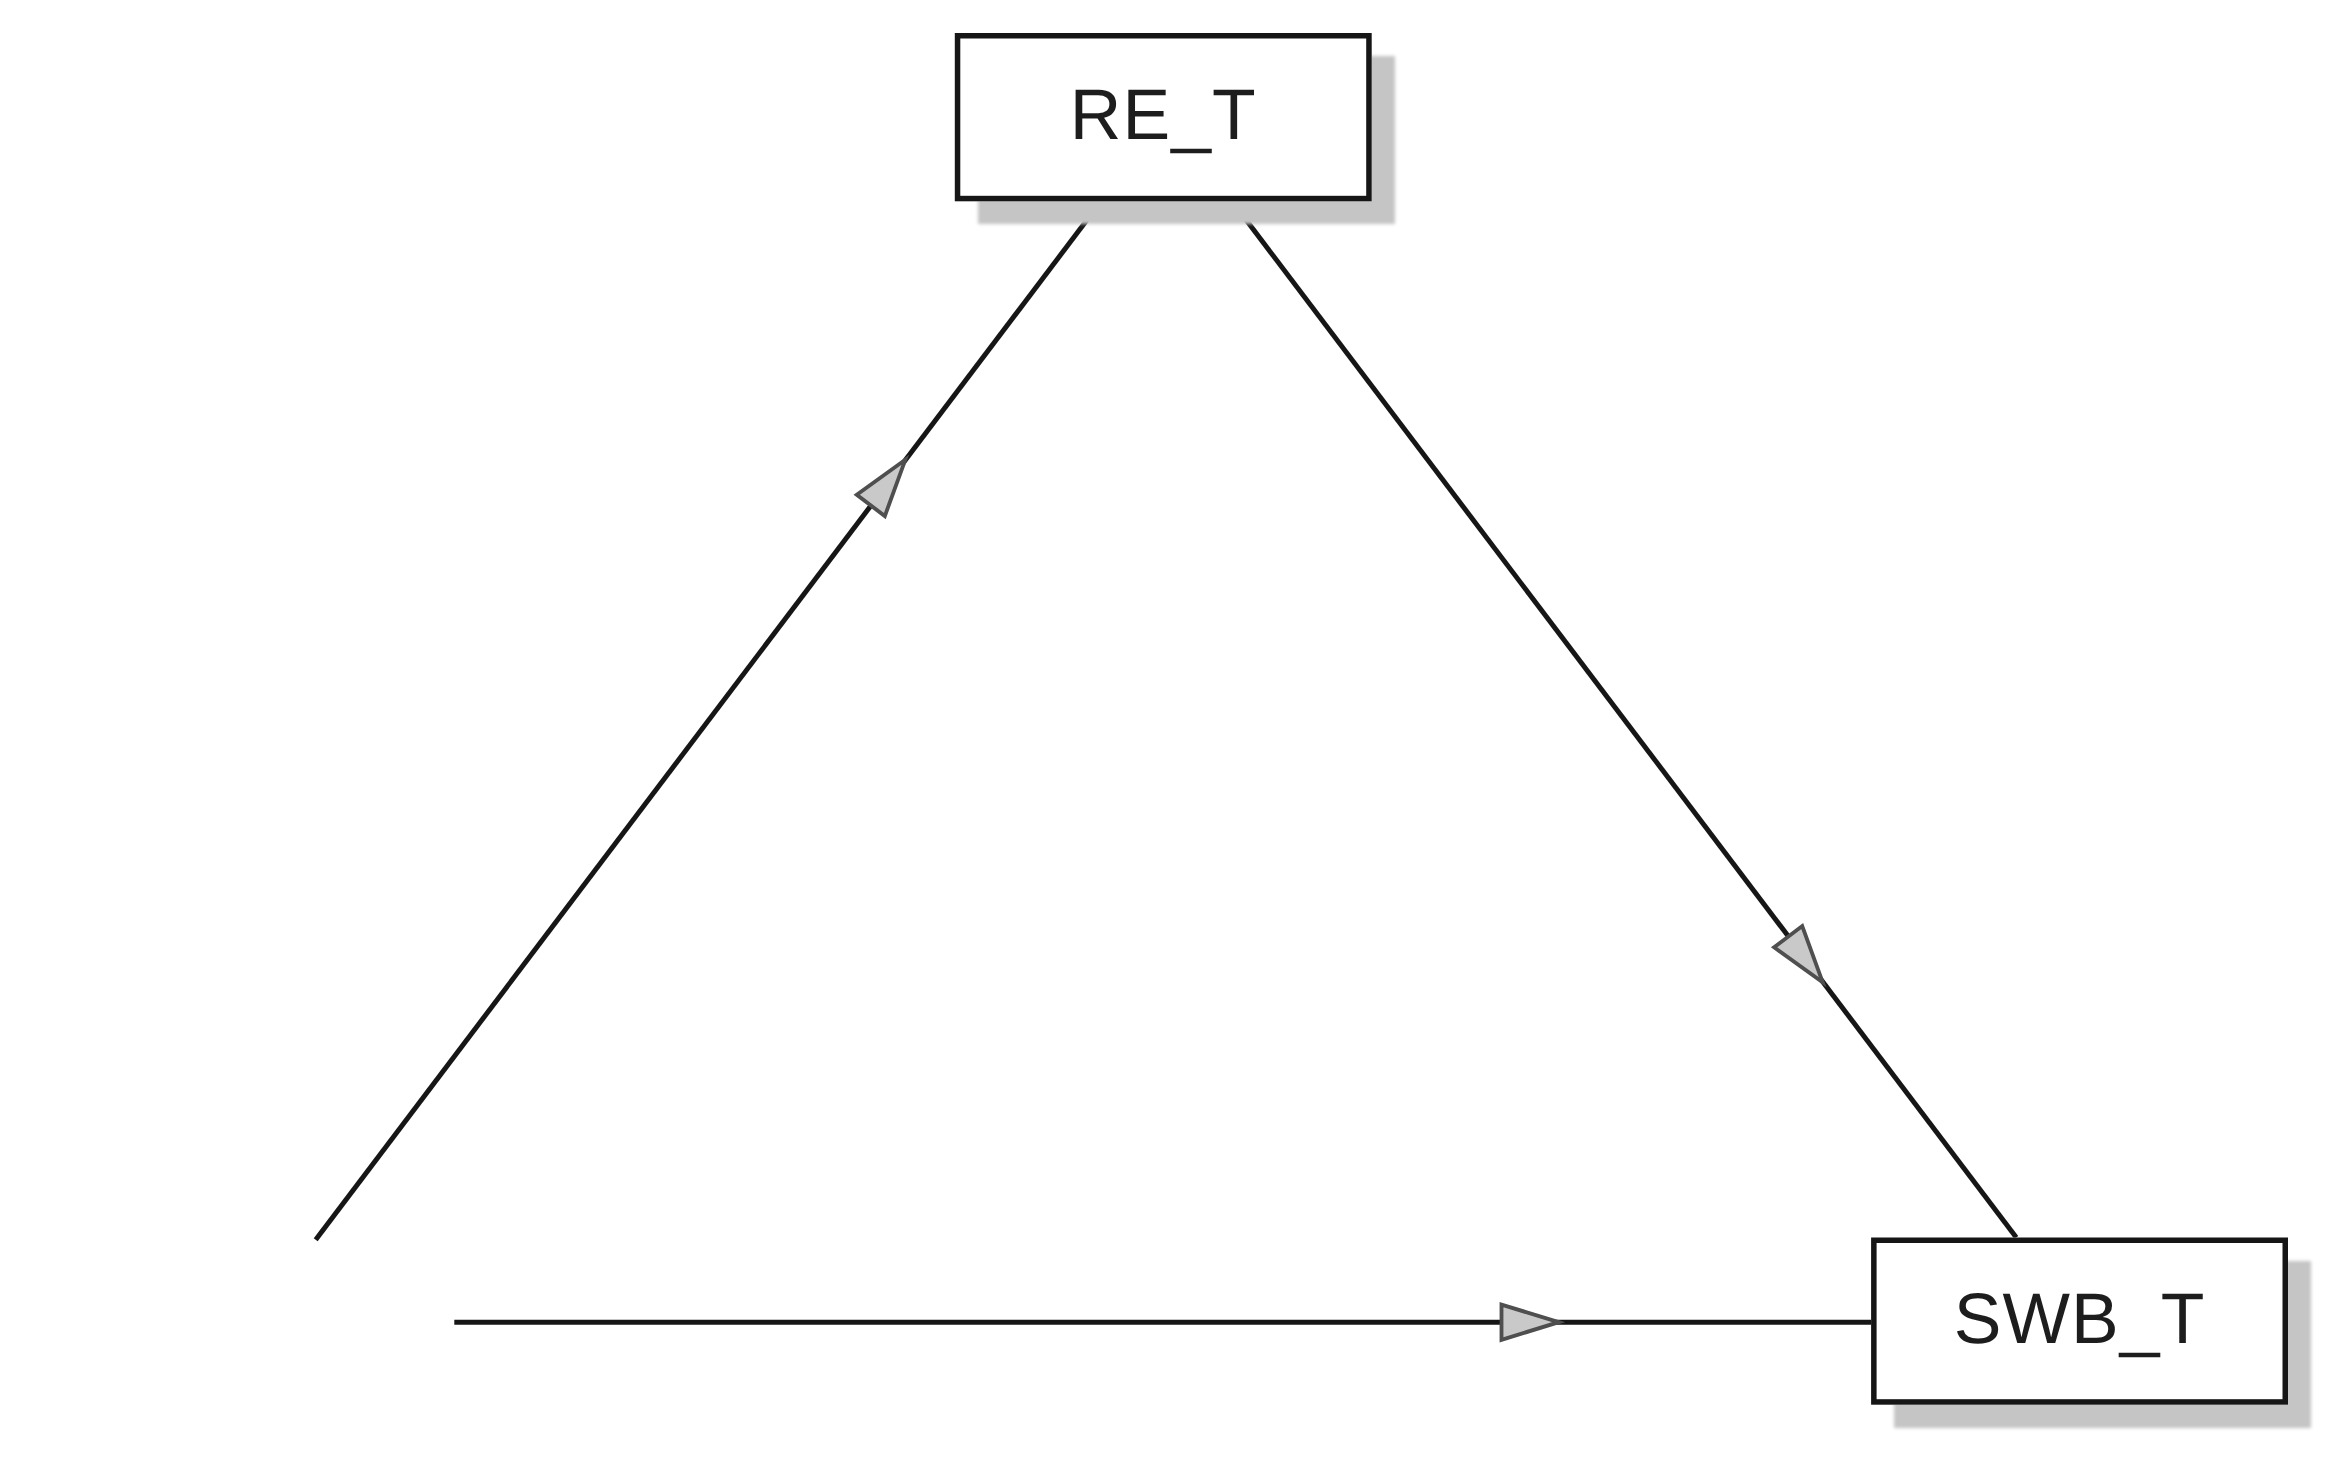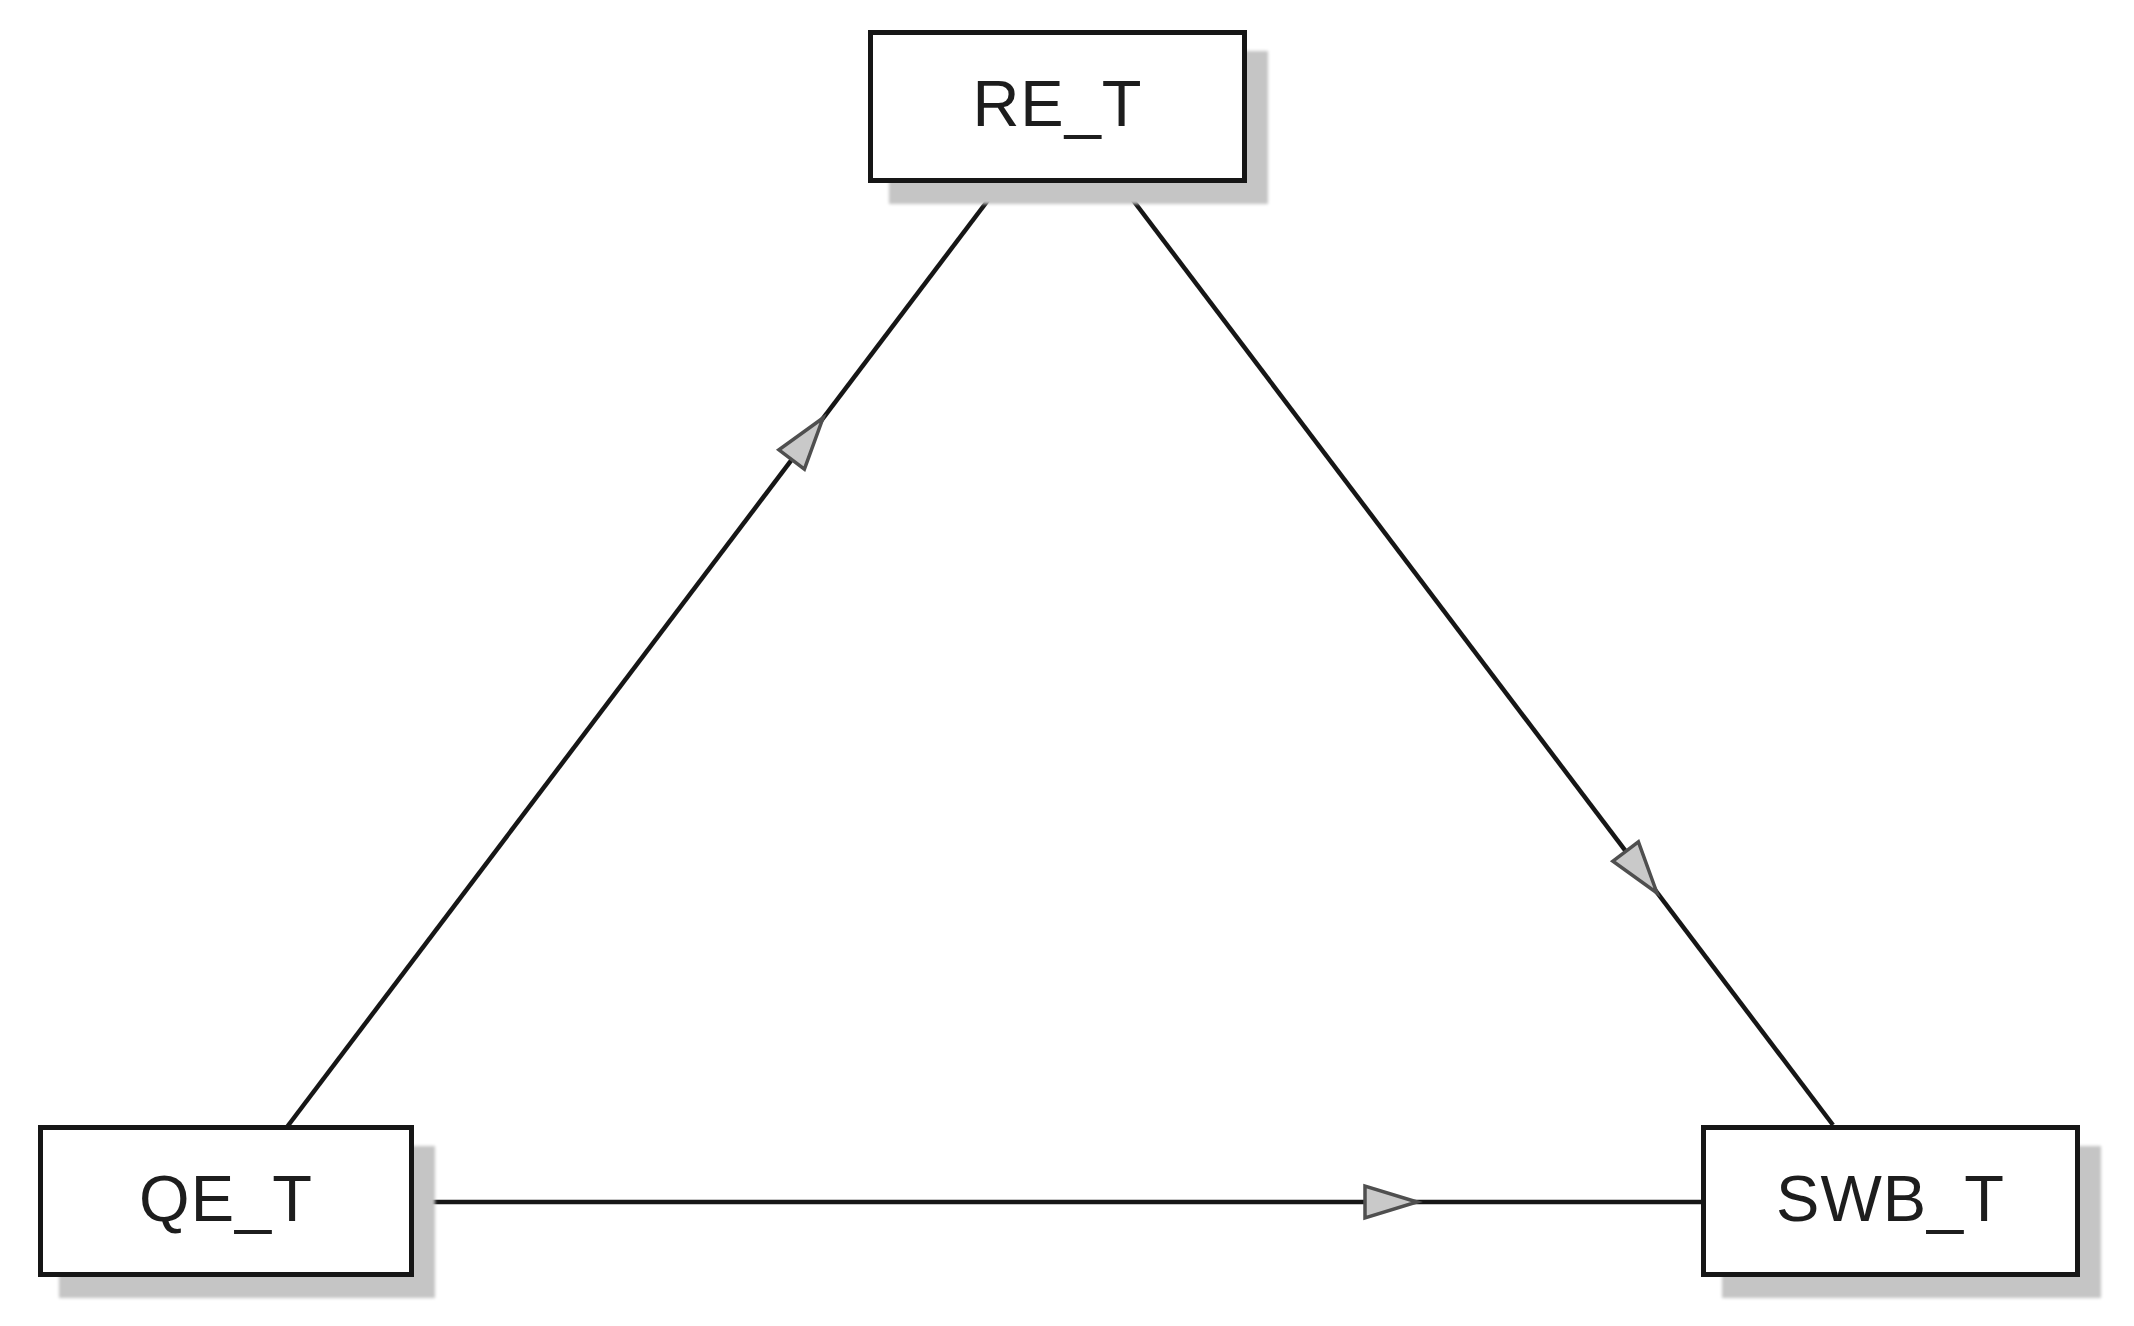--- a/index.html
+++ b/index.html
@@ -80,21 +80,18 @@
       <line class="edge-line" x1="413" y1="1202" x2="1703" y2="1202"></line>
       <polygon class="arrowhead" points="0,0 -52,-16 -52,16" transform="translate(1417,1202)"></polygon>
     </g>
 
   </svg>
 
   <div class="node node-re">
     <span class="node-label">RE_T</span>
   </div>
 
-  <div class="node node-qe">
-    <span class="node-label">QE_T</span>
-  </div>
 
   <div class="node node-swb">
     <span class="node-label">SWB_T</span>
   </div>
 
 </div>
 
 </body></html>

